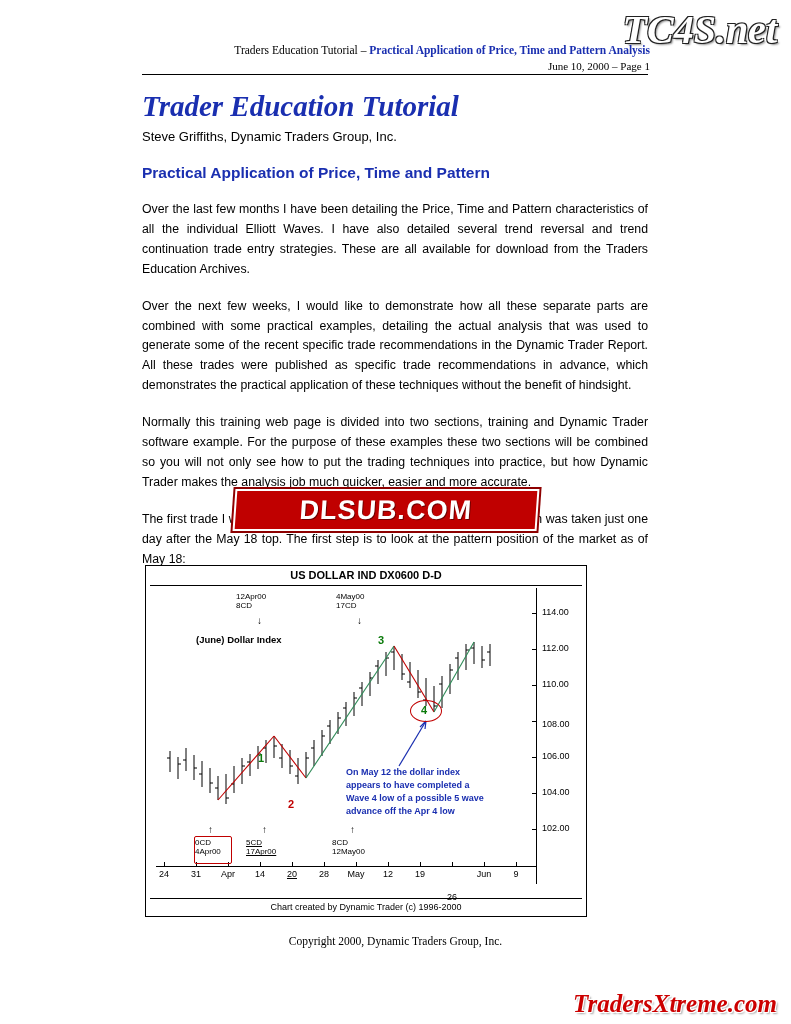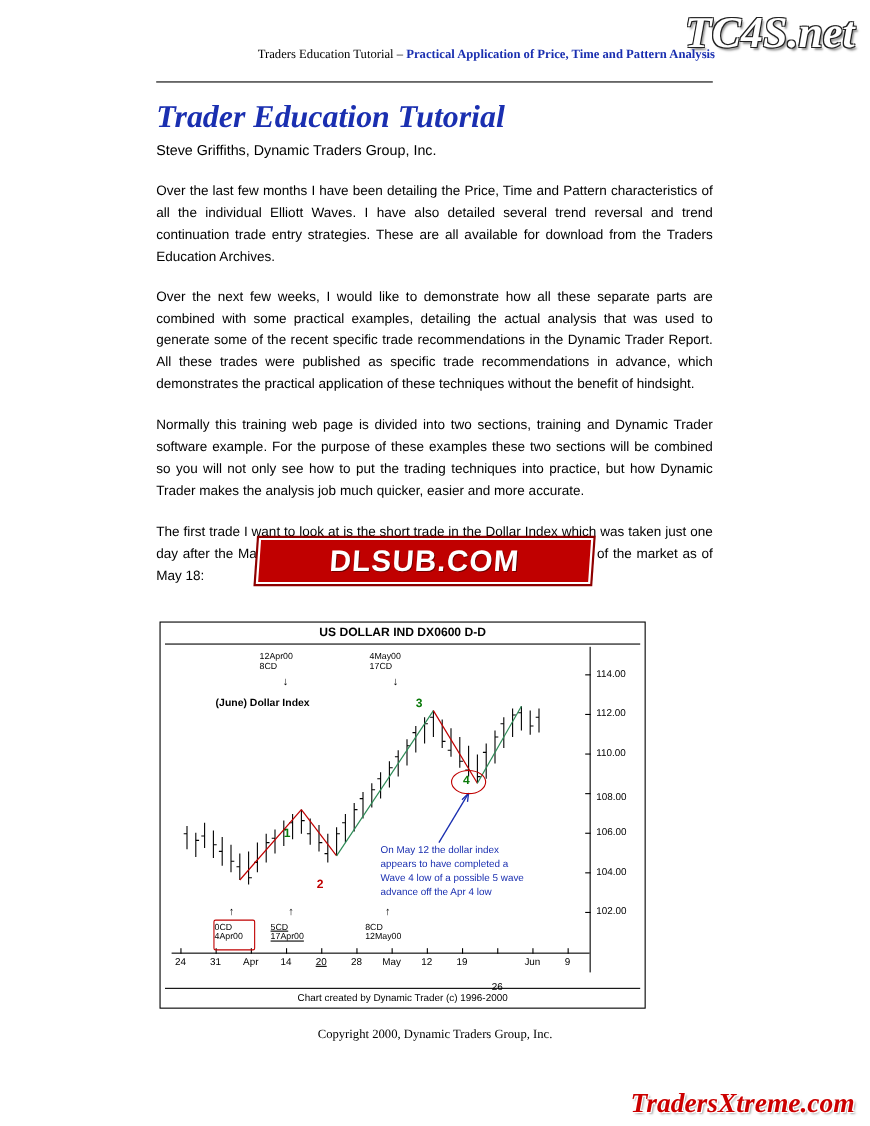--- a/index.html
+++ b/index.html
@@ -309,26 +309,28 @@
 <body>
 
 <div class="page">
 
   <div class="tc4s">TC4S.net</div>
 
   <div class="header">
     <div class="line1">
       <span class="plain">Traders Education Tutorial – </span><span class="bluebold">Practical Application of Price, Time and Pattern Analysis</span>
     </div>
+    <div class="line2">June 10, 2000 – Page 1</div>
   </div>
   <div class="hr"></div>
 
   <div class="content">
     <h1 class="title">Trader Education Tutorial</h1>
     <div class="byline">Steve Griffiths, Dynamic Traders Group, Inc.</div>
+    <h2 class="subtitle">Practical Application of Price, Time and Pattern</h2>
     <p class="para">Over the last few months I have been detailing the Price, Time and Pattern characteristics of all the individual Elliott Waves. I have also detailed several trend reversal and trend continuation trade entry strategies. These are all available for download from the Traders Education Archives.</p>
     <p class="para">Over the next few weeks, I would like to demonstrate how all these separate parts are combined with some practical examples, detailing the actual analysis that was used to generate some of the recent specific trade recommendations in the Dynamic Trader Report. All these trades were published as specific trade recommendations in advance, which demonstrates the practical application of these techniques without the benefit of hindsight.</p>
     <p class="para">Normally this training web page is divided into two sections, training and Dynamic Trader software example. For the purpose of these examples these two sections will be combined so you will not only see how to put the trading techniques into practice, but how Dynamic Trader makes the analysis job much quicker, easier and more accurate.</p>
     <p class="para last">The first trade I want to look at is the short trade in the Dollar Index which was taken just one day after the May 18 top. The first step is to look at the pattern position of the market as of May 18:</p>
   </div>
 
   <div class="dlsub">
     <span>DLSUB.COM</span>
   </div>
 
@@ -477,21 +479,21 @@
     <div class="xlabel" style="left:262px;">19</div>
     <div class="xtick" style="left:306px;"></div>
     <div class="xlabel" style="left:294px;margin-top:23px;">26</div>
     <div class="xtick" style="left:338px;"></div>
     <div class="xlabel" style="left:326px;">Jun</div>
     <div class="xtick" style="left:370px;"></div>
     <div class="xlabel" style="left:358px;">9</div>
 
     <div class="chart-note" style="left:50px; top:68px;">(June) Dollar Index</div>
 
-    <div class="ann-text" style="left:200px; top:200px;">On May 12 the dollar index appears to have completed a Wave 4 low of a possible 5 wave advance off the Apr 4 low</div>
+    <div class="ann-text" style="left:200px; top:200px;font-weight:bold;">On May 12 the dollar index appears to have completed a Wave 4 low of a possible 5 wave advance off the Apr 4 low</div>
 
     <div class="wave-num" style="left:112px; top:186px;">1</div>
     <div class="wave-num red" style="left:142px; top:232px;">2</div>
     <div class="wave-num" style="left:232px; top:68px;">3</div>
     <div class="circle4" style="left:264px; top:134px;"></div>
     <div class="wave-num" style="left:275px; top:138px;">4</div>
 
     <div class="cyc-label" style="left:90px; top:26px; width:48px;">
       <span style="white-space:pre-line;">12Apr00
 8CD</span>

